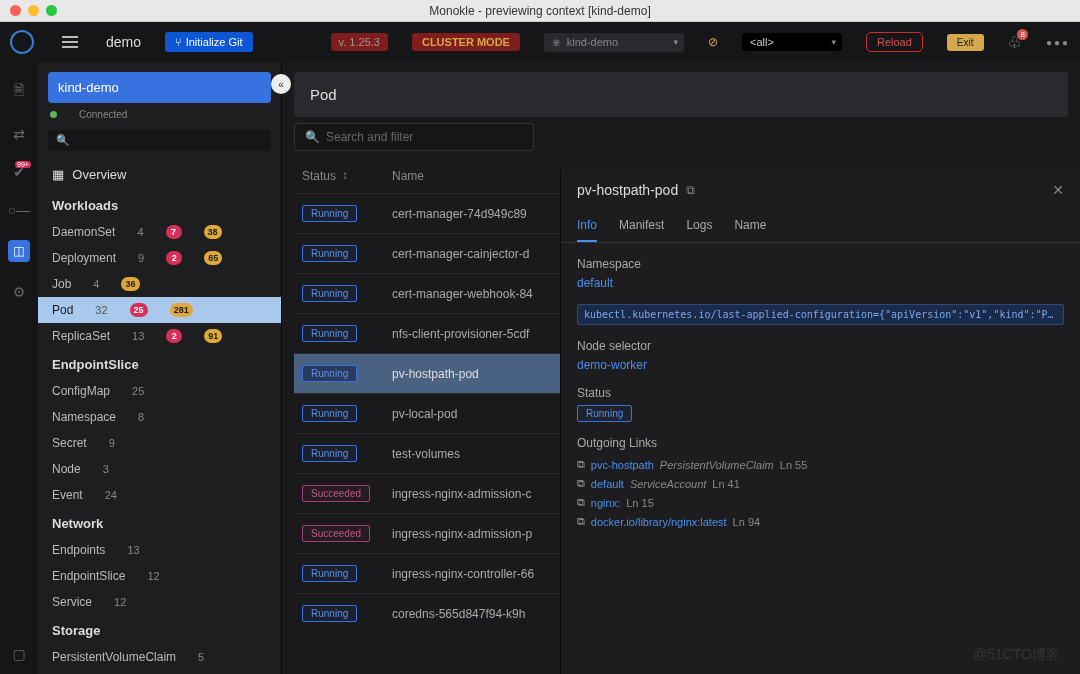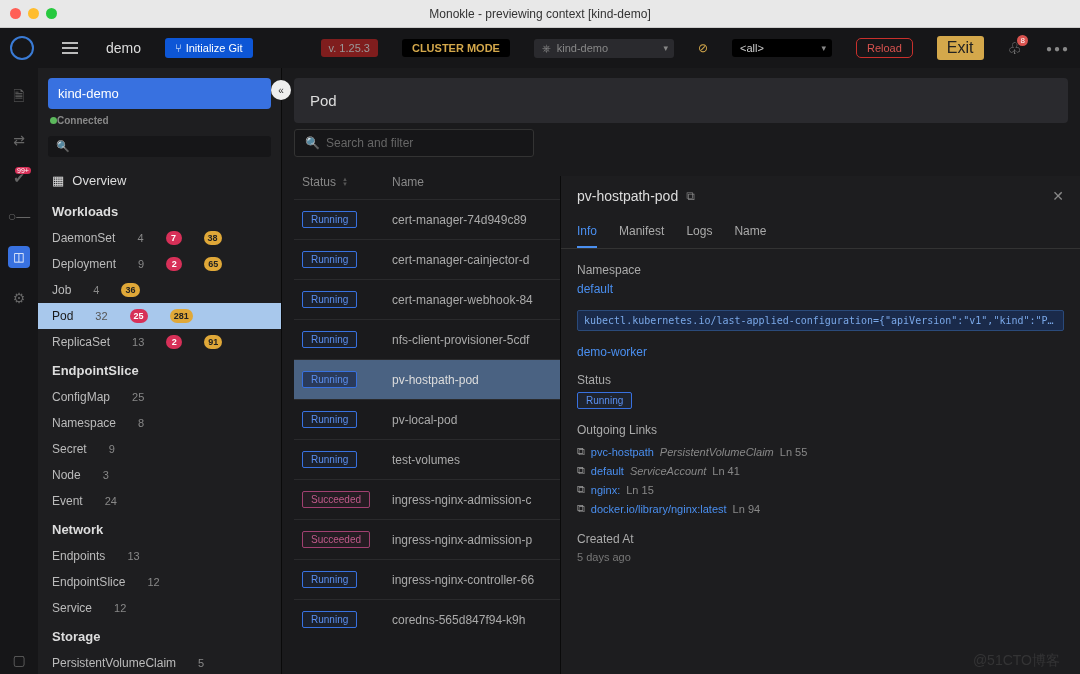--- a/index.html
+++ b/index.html
@@ -1,57 +1,57 @@
 <!DOCTYPE html>
 <html><head>
 <meta charset="utf-8">
 <style>
 * { margin: 0; padding: 0; box-sizing: border-box; font-family: -apple-system, BlinkMacSystemFont, 'Segoe UI', sans-serif; }
 body { background: #1e1e1e; color: #bbb; font-size: 12px; overflow: hidden; width: 1080px; height: 674px; }
 
-.titlebar { height: 28px; background: #e8e8e8; display: flex; align-items: center; position: relative; border-bottom: 1px solid #ccc; }
+.titlebar { height: 22px; background: #e8e8e8; display: flex; align-items: center; position: relative; border-bottom: 1px solid #ccc; }
 .traffic-lights { display: flex; gap: 7px; padding-left: 10px; }
 .traffic-light { width: 11px; height: 11px; border-radius: 50%; }
 .tl-red { background: #ff5f56; }
 .tl-yellow { background: #ffbd2e; }
 .tl-green { background: #27c93f; }
 .titlebar-title { position: absolute; left: 50%; transform: translateX(-50%); color: #333; font-size: 12px; font-weight: 500; }
 
 .toolbar { height: 40px; background: #161618; display: flex; align-items: center; padding: 0 10px; gap: 24px; }
 .logo-circle { width: 24px; height: 24px; border: 2px solid #3a7bd5; border-radius: 50%; }
 .hamburger { display: flex; flex-direction: column; gap: 3px; cursor: pointer; padding: 4px; }
 .hamburger span { width: 16px; height: 2px; background: #bbb; }
 .project-name { color: #ddd; font-size: 14px; }
 .btn { padding: 4px 10px; border-radius: 3px; font-size: 11px; cursor: pointer; border: none; }
 .btn-blue { background: #0d56d6; color: #fff; display: flex; align-items: center; gap: 4px; }
 .toolbar-spacer { flex: 1; }
 .version-tag { background: #7f1d1d; color: #999; padding: 3px 8px; border-radius: 3px; font-size: 11px; }
-.cluster-mode { background: #000000; color: #d4a84b; padding: 3px 10px; border-radius: 3px; font-size: 11px; font-weight: 600; }
+.cluster-mode { background: #7f1d1d; color: #d4a84b; padding: 3px 10px; border-radius: 3px; font-size: 11px; font-weight: 600; }
 .cluster-select { background: #2a2a2e; color: #888; padding: 3px 20px 3px 8px; border-radius: 3px; font-size: 11px; display: flex; align-items: center; gap: 6px; position: relative; min-width: 140px; }
 .ns-select { background: #000000; color: #ccc; padding: 3px 20px 3px 8px; border-radius: 3px; font-size: 11px; min-width: 100px; position: relative; }
 .select-arrow { position: absolute; right: 6px; top: 50%; transform: translateY(-50%); font-size: 9px; color: #888; }
 .btn-reload { background: transparent; border: 1px solid #c9302c; color: #d9534f; padding: 3px 10px; border-radius: 5px; font-size: 11px; cursor: pointer; }
-.btn-exit { background: #d4a84b; color: #222; padding: 3px 10px; border-radius: 3px; font-size: 16px; cursor: pointer; border: none; }
+.btn-exit { background: #d4a84b; color: #222; padding: 3px 10px; border-radius: 3px; font-size: 10px; cursor: pointer; border: none; }
 .bell { position: relative; color: #888; font-size: 16px; }
 .bell-badge { position: absolute; top: -4px; right: -6px; background: #d9534f; color: #fff; font-size: 8px; padding: 1px 3px; border-radius: 6px; }
 .dots { color: #888; letter-spacing: 2px; font-size: 10px; }
 .warn-icon { color: #d4a84b; font-size: 12px; }
 
 .main { display: flex; height: calc(100% - 62px); }
 
 .rail { width: 38px; background: #161618; display: flex; flex-direction: column; align-items: center; padding-top: 18px; gap: 22px; }
 .rail-icon { color: #666; font-size: 14px; cursor: pointer; position: relative; }
 .rail-cube { width: 22px; height: 22px; background: #3871e0; border-radius: 4px; display: flex; align-items: center; justify-content: center; color: #fff; font-size: 12px; }
 .rail-badge { position: absolute; top: -3px; right: -6px; background: #d73058; color: #fff; font-size: 7px; padding: 0 2px; border-radius: 4px; }
 .rail-bottom { margin-top: auto; margin-bottom: 12px; }
 
 .sidebar { width: 244px; background: #1e1e20; display: flex; flex-direction: column; position: relative; border-right: 1px solid #0a0a0a; }
 .sb-header { padding: 10px 10px 0 10px; }
 .cluster-pill { background: #3871e0; color: #fff; padding: 8px 10px; border-radius: 4px; font-size: 13px; font-weight: 500; }
-.connected { display: flex; align-items: center; gap: 0; padding: 6px 2px 10px 2px; font-size: 10px; color: #888; font-weight: bold; }
+.connected { display: flex; align-items: center; gap: 22px; padding: 6px 2px 10px 2px; font-size: 10px; color: #888; }
 .connected-dot { width: 7px; height: 7px; background: #5cb85c; border-radius: 50%; }
 .sb-search { margin: 0 10px 8px 10px; background: #161618; border-radius: 3px; padding: 4px 8px; color: #666; font-size: 11px; display: flex; align-items: center; gap: 6px; }
 .collapse-btn { position: absolute; right: -10px; top: 12px; width: 20px; height: 20px; background: #eee; border-radius: 50%; display: flex; align-items: center; justify-content: center; font-size: 10px; color: #333; cursor: pointer; z-index: 10; }
 .nav-overview { display: flex; align-items: center; gap: 8px; padding: 8px 14px; color: #ddd; font-weight: 500; font-size: 13px; }
 .nav-heading { padding: 8px 14px 6px 14px; color: #ddd; font-weight: 600; font-size: 13px; }
 .nav-item { display: flex; align-items: center; gap: 22px; padding: 6px 14px; cursor: pointer; font-size: 12px; color: #bbb; }
 .nav-item.selected { background: #a8c8ec; color: #1a1a1a; }
 .nav-count { color: #888; font-size: 11px; }
 .nav-item.selected .nav-count { color: #555; }
 .badge { display: inline-flex; align-items: center; justify-content: center; min-width: 16px; height: 14px; padding: 0 4px; border-radius: 7px; font-size: 9px; font-weight: 600; }
@@ -361,20 +361,21 @@
       </div>
       <div class="detail-body">
         <div class="detail-section">
           <div class="detail-label">Namespace</div>
           <div class="detail-value-link">default</div>
         </div>
         <div class="detail-section">
           <div class="annotation-box">kubectl.kubernetes.io/last-applied-configuration={"apiVersion":"v1","kind":"Pod","metadata":{"annotations":{},"name":"pv-h</div>
         </div>
         <div class="detail-section">
+          <div class="detail-label">Node selector</div>
           <div class="detail-value-link">demo-worker</div>
         </div>
         <div class="detail-section">
           <div class="detail-label"></div>
           <div class="detail-label">Status</div>
           <div class="status-running-badge">Running</div>
         </div>
         <div class="detail-section">
           <div class="detail-label">Outgoing Links</div>
           <div id="links">
@@ -395,23 +396,19 @@
                 <span class="link-name">nginx:</span> 
                 <span class="link-ln">Ln 15</span>
               </div>
               <div class="link-row">
                 <span>⧉</span> 
                 <span class="link-name">docker.io/library/nginx:latest</span> 
                 <span class="link-ln">Ln 94</span>
               </div>
             </div>
         </div>
-        <div class="detail-section">
-          <div class="detail-label">Created At</div>
-          <div class="muted">5 days ago</div>
-        </div>
       </div>
     </div>
 
     <div class="watermark">@51CTO博客</div>
   </div>
 
 </div>
 
 </body></html>

